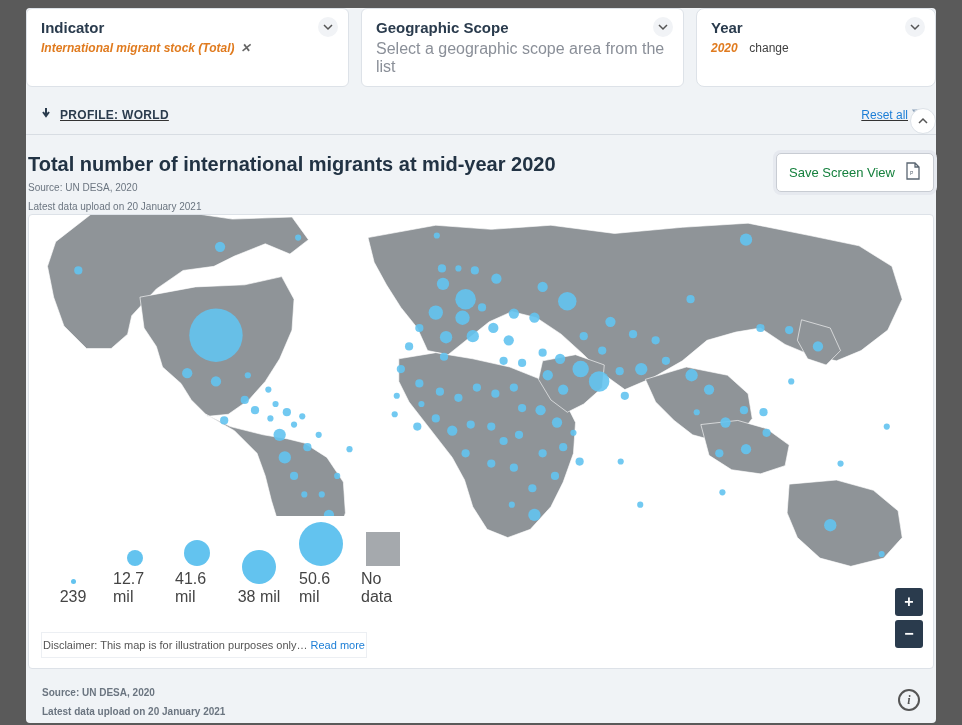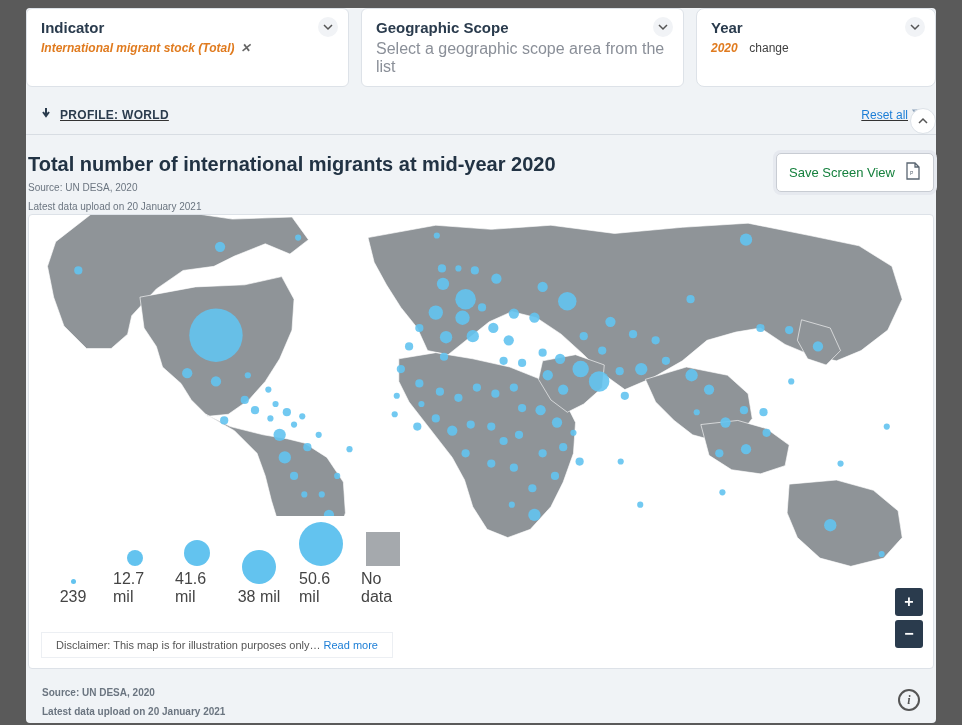--- a/index.html
+++ b/index.html
@@ -168,21 +168,21 @@
   }
   .legend-item { display: flex; flex-direction: column; align-items: center; gap: 4px; width: 44px; }
   .legend-item .swatch-wrap { height: 44px; display:flex; align-items:flex-end; justify-content:center; }
   .legend-bubble { background: #63c3ef; border-radius: 50%; }
   .legend-nodata { width: 34px; height: 34px; background: #a5a9ad; }
 
   .disclaimer {
     position: absolute;
     left: 12px; bottom: 10px;
     background: #fff;
-    padding: 6px 14px;
+    padding: 6px 1px;
     font-size: 11px;
     color: #555;
     border: 1px solid #eceff3;
   }
   .disclaimer a { color: #1c7ed6; cursor: pointer; }
 
   .zoom-ctrl {
     position: absolute;
     right: 10px; bottom: 20px;
     display: flex; flex-direction: column; gap: 4px;

